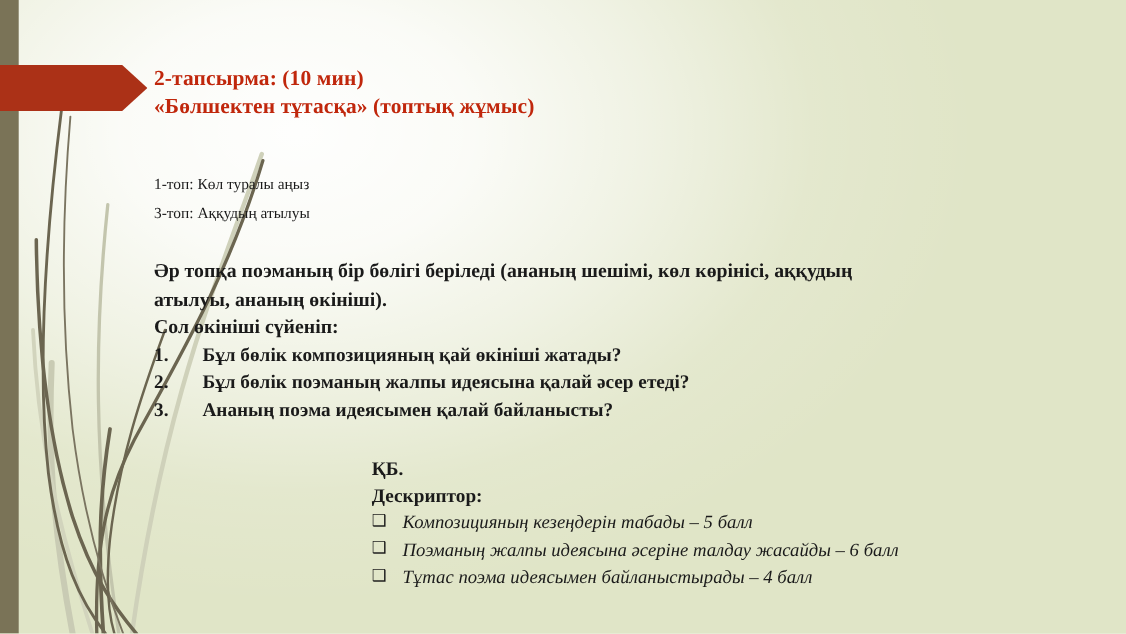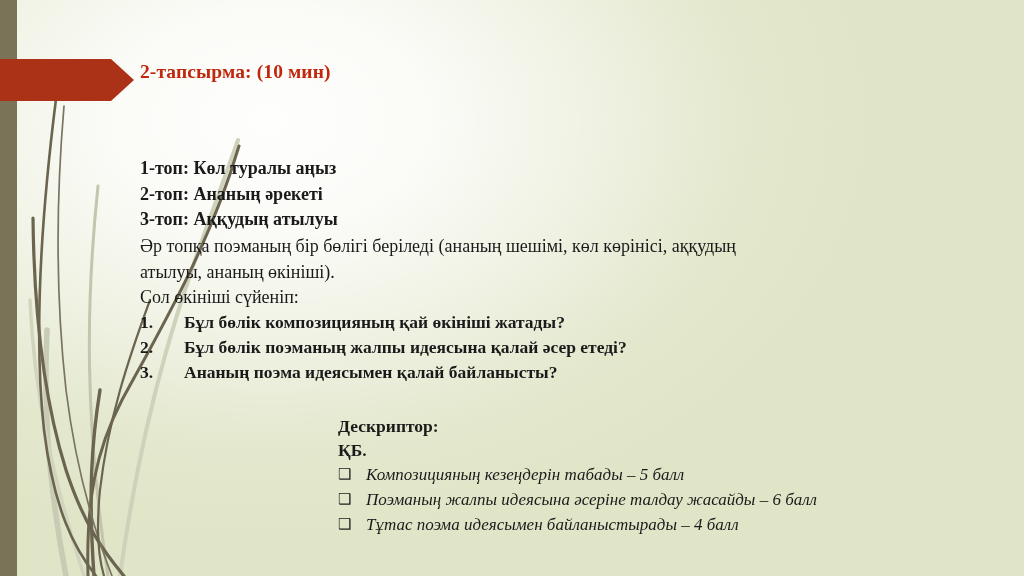--- a/index.html
+++ b/index.html
@@ -78,34 +78,34 @@
     position: absolute;
     left: 0; top: 59px;
   }
 
   #group-list {
     position: absolute;
     left: 0; top: 156px;
   }
   .group-line {
     color: #1a1a1a;
-    font-weight: bold;
-    font-size: 18px;
+    font-weight: normal;
+    font-size: 14px;
     line-height: 25.5px;
     white-space: nowrap;
   }
 
   #para-block {
     position: absolute;
     left: 0; top: 234px;
     width: 740px;
   }
   .para-line {
     color: #1a1a1a;
-    font-weight: normal;
+    font-weight: bold;
     font-size: 18px;
     line-height: 25.5px;
   }
 
   #questions {
     position: absolute;
     left: 0; top: 310px;
     width: 700px;
   }
   .q-row {
@@ -179,25 +179,25 @@
   </svg>
 
   <svg id="arrow-banner" viewBox="0 0 134 42" preserveAspectRatio="none">
     <polygon points="0,0 111,0 134,21 111,42 0,42" fill="#ab3117"></polygon>
   </svg>
 
   <div id="content">
 
     <div id="heading">
       <div class="heading-line">2-тапсырма: (10 мин)</div>
+      <div class="heading-line">«Бөлшектен тұтасқа» (топтық жұмыс)</div>
     </div>
 
     <div id="group-list">
       <div class="group-line">1-топ: Көл туралы аңыз</div>
-      <div class="group-line">2-топ: Ананың әрекеті</div>
       <div class="group-line">3-топ: Аққудың атылуы</div>
     </div>
 
     <div id="para-block">
       <div class="para-line">Әр топқа поэманың бір бөлігі беріледі (ананың шешімі, көл көрінісі, аққудың</div>
       <div class="para-line">атылуы, ананың өкініші).</div>
       <div class="para-line">Сол өкініші сүйеніп:</div>
     </div>
 
     <div id="questions">
@@ -209,22 +209,22 @@
         <span class="q-num">2.</span>
         <span class="q-text">Бұл бөлік поэманың жалпы идеясына қалай әсер етеді?</span>
       </div>
       <div class="q-row">
         <span class="q-num">3.</span>
         <span class="q-text"> Ананың поэма идеясымен қалай байланысты?</span>
       </div>
     </div>
 
     <div id="assess">
+      <div class="assess-title">ҚБ.</div>
       <div class="assess-title">Дескриптор:</div>
-      <div class="assess-title">ҚБ.</div>
 
       <div class="desc-row">
         <span class="desc-bullet">❑</span>
         <span class="desc-text">Композицияның кезеңдерін табады – 5 балл</span>
       </div>
       <div class="desc-row">
         <span class="desc-bullet">❑</span>
         <span class="desc-text">Поэманың жалпы идеясына әсеріне талдау жасайды – 6 балл</span>
       </div>
       <div class="desc-row">

